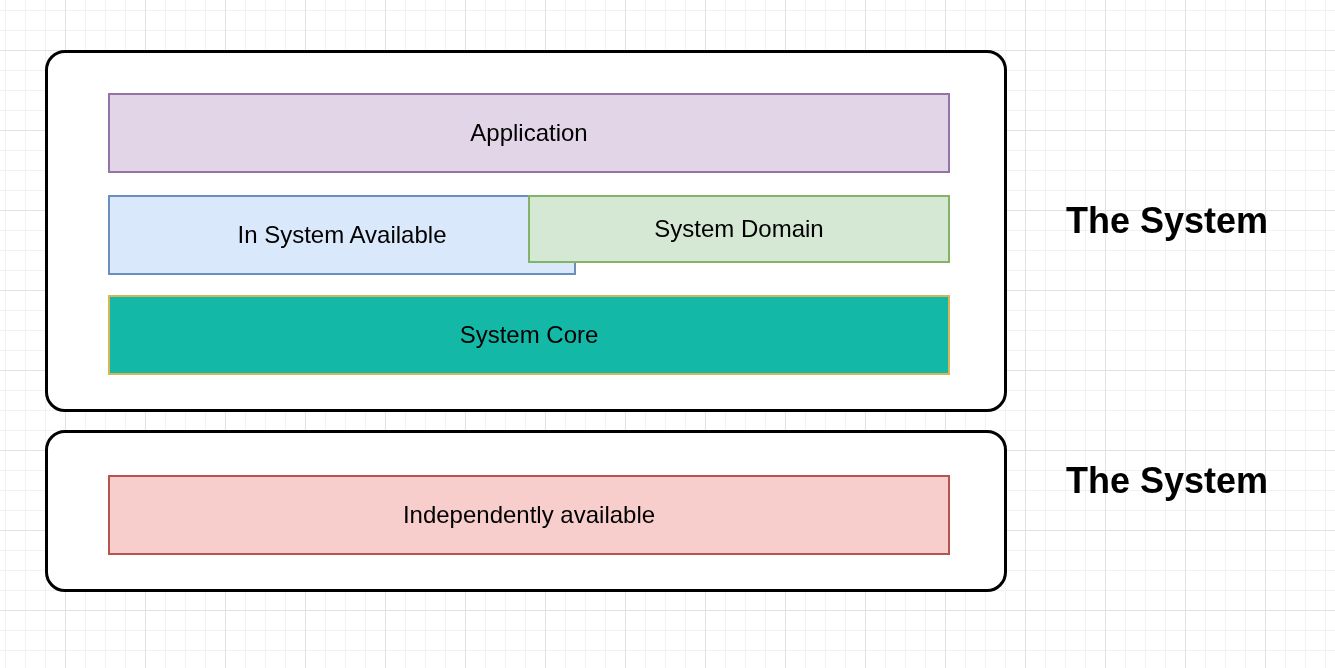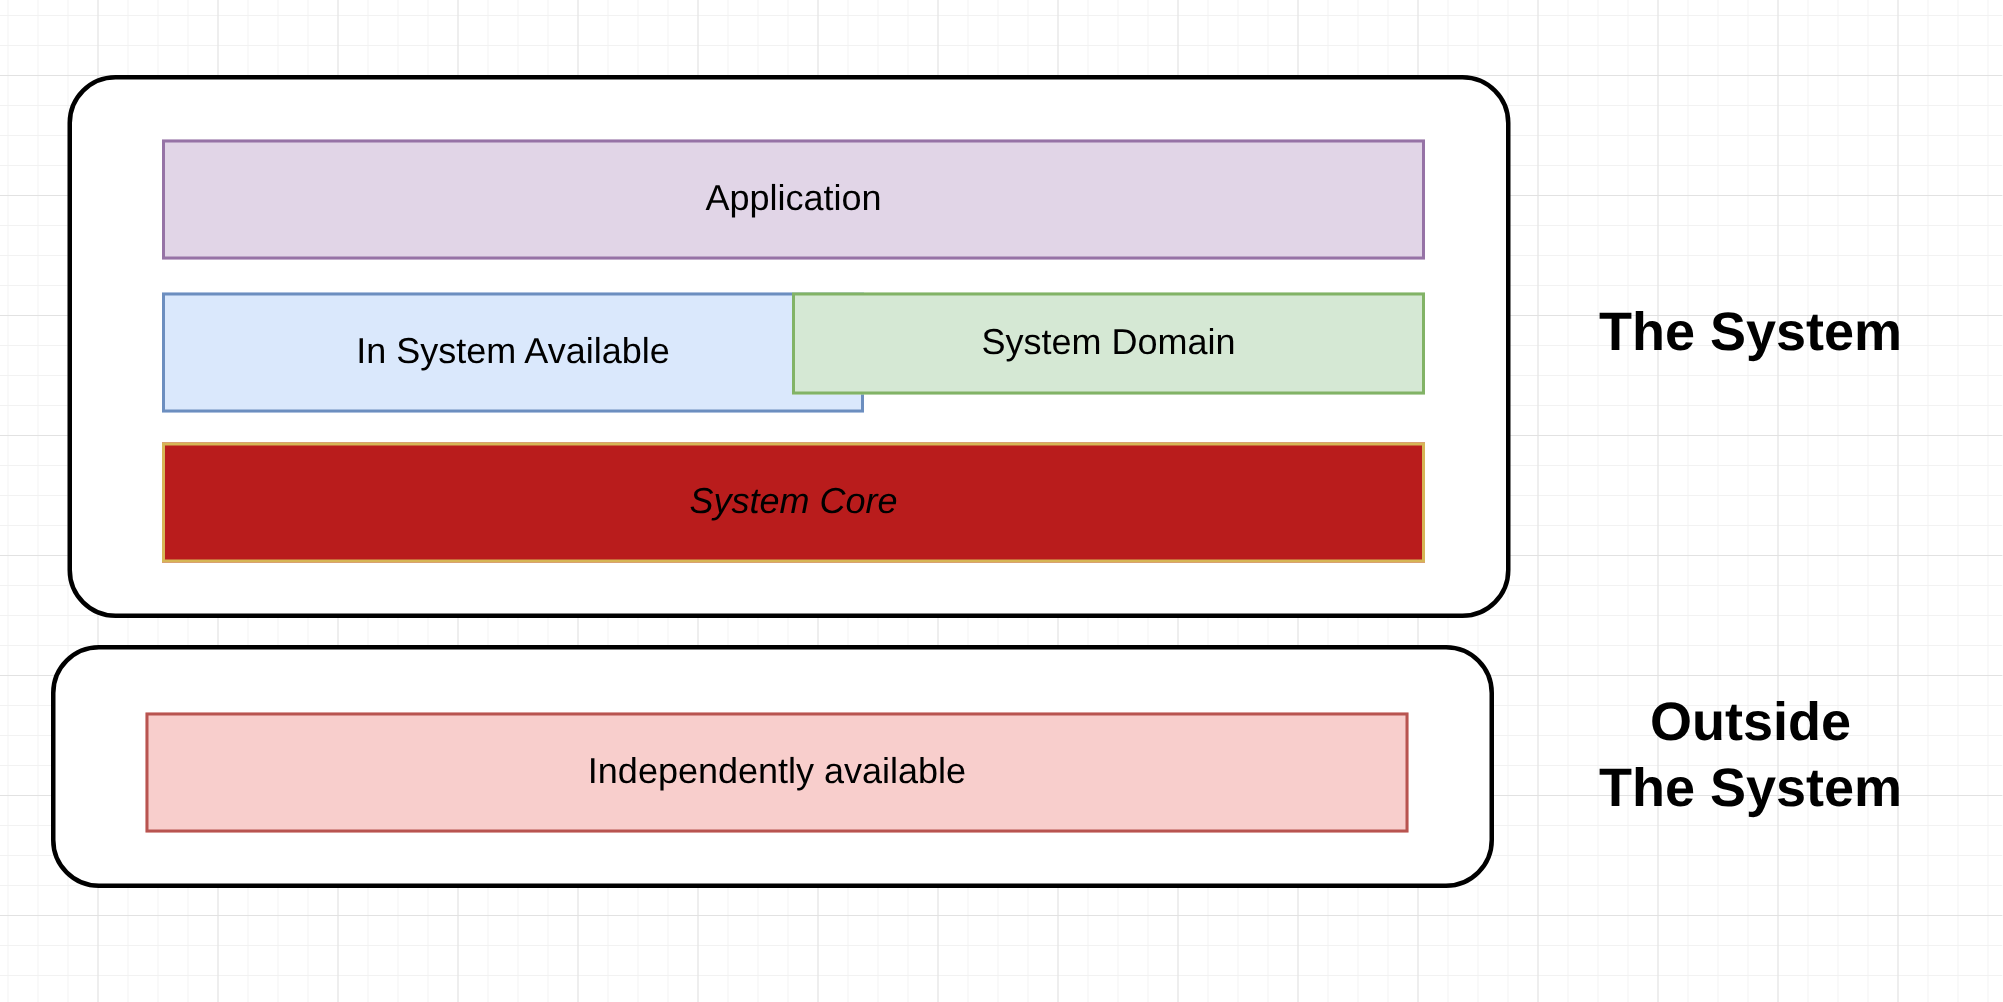--- a/index.html
+++ b/index.html
@@ -19,24 +19,24 @@
       linear-gradient(to right, #f2f2f2 1px, transparent 1px),
       linear-gradient(to bottom, #f2f2f2 1px, transparent 1px);
     background-size: 80px 80px, 80px 80px, 20px 20px, 20px 20px;
     background-position: 65px 0, 0 50px, 5px 0, 0 10px;
   }
 
   .group-container {
     position: absolute;
     background: #ffffff;
     border: 3px solid #000000;
-    border-radius: 32px;
+    border-radius: 20px;
   }
   #container-inside  { left: 45px; top: 50px;  width: 962px; height: 362px; }
-  #container-outside { left: 34px; top: 430px; width: 962px; height: 162px; }
+  #container-outside { left: 45px; top: 430px; width: 962px; height: 162px; }
 
   .shape-box {
     position: absolute;
     display: flex;
     align-items: center;
     justify-content: center;
     border: 2px solid;
     font-size: 24px;
     color: #000000;
     text-align: center;
@@ -72,34 +72,33 @@
     </div>
 
     <div class="shape-box" id="box-in-system" style="background-color: rgb(218, 232, 252); border-color: rgb(108, 142, 191);">
       <span>In System Available</span>
     </div>
 
     <div class="shape-box" id="box-domain" style="background-color: rgb(213, 232, 212); border-color: rgb(130, 179, 102);">
       <span>System Domain</span>
     </div>
 
-    <div class="shape-box" id="box-core" style="background-color: #b91c1c; border-color: rgb(214, 182, 86); font-style: italic;">
+    <div class="shape-box" id="box-core" style="background-color: #14b8a6; border-color: rgb(214, 182, 86);">
       <span>System Core</span>
     </div>
   </div>
 
   <div class="group-container" id="container-outside">
 
     <div class="shape-box" id="box-independent" style="background-color: rgb(248, 206, 204); border-color: rgb(184, 84, 80);">
       <span>Independently available</span>
     </div>
   </div>
 
   <div class="side-label" id="label-inside">
     <div>The System</div>
   </div>
 
   <div class="side-label" id="label-outside">
-    <div>Outside</div>
     <div>The System</div>
   </div>
 
 </div>
 
 </body></html>

